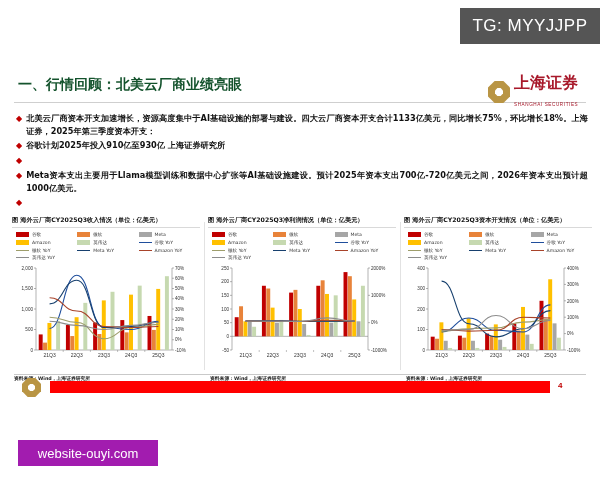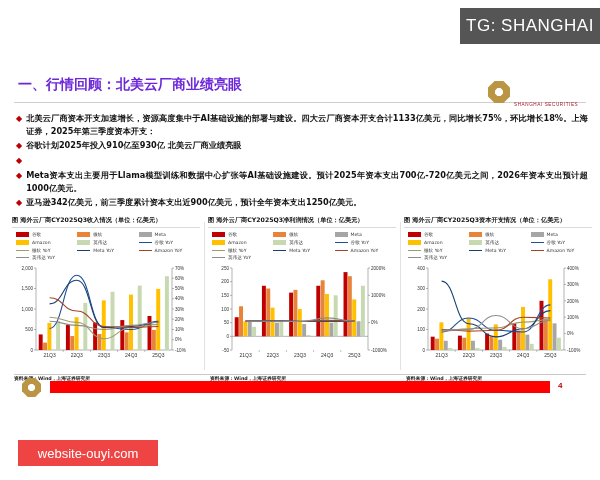--- a/index.html
+++ b/index.html
@@ -12,28 +12,28 @@
 
   
   .tg-watermark{
     position:absolute;left:460px;top:8px;width:140px;height:36px;
     background:#555555;color:#fff;font-size:17px;
     display:flex;align-items:center;justify-content:center;letter-spacing:.5px;
   }
   
   .site-watermark{
     position:absolute;left:18px;top:440px;width:140px;height:26px;
-    background:#ef4444;color:#fff;font-size:13px;
+    background:#a21caf;color:#fff;font-size:13px;
     display:flex;align-items:center;justify-content:center;
   }
 
   
   .hdr{position:absolute;left:0;top:74px;width:600px;height:34px;}
   .hdr-title{
-    position:absolute;left:18px;top:2px;color:#6d28d9;font-weight:bold;font-size:14px;
+    position:absolute;left:18px;top:2px;color:#14532d;font-weight:bold;font-size:14px;
     font-family:"DejaVu Sans","Liberation Sans",sans-serif;white-space:nowrap;
   }
   .hdr-rule{position:absolute;left:14px;top:28px;width:572px;height:1px;background:#cfcfcf;}
   .logo{position:absolute;left:488px;top:0px;display:flex;align-items:center;gap:4px;}
   .oct{
     width:22px;height:22px;background:#b99544;
     clip-path:polygon(30% 0,70% 0,100% 30%,100% 70%,70% 100%,30% 100%,0 70%,0 30%);
     display:flex;align-items:center;justify-content:center;
   }
   .oct i{display:block;width:8px;height:8px;background:#fff;
@@ -75,55 +75,54 @@
   .foot-logo i{display:block;width:7px;height:7px;background:#fff;
     clip-path:polygon(30% 0,70% 0,100% 30%,100% 70%,70% 100%,30% 100%,0 70%,0 30%);}
   .pageno{position:absolute;left:558px;top:381px;font-size:8px;color:#c00000;font-weight:bold;}
   svg text{font-family:"Liberation Sans","DejaVu Sans",sans-serif;}
 </style>
 </head>
 <body>
 
 <div class="slide">
 
-  <div class="tg-watermark">TG: SHANGHAI</div>
+  <div class="tg-watermark">TG: MYYJJPP</div>
 
   <div class="hdr">
     <div class="hdr-title">一、行情回顾：北美云厂商业绩亮眼</div>
     <div class="hdr-rule"></div>
     <div class="logo">
       <span class="oct">
           <i></i>
         </span>
       <span>
-        <br>
+        <span class="logo-cn">上海证券</span><br>
         <span class="logo-en">SHANGHAI SECURITIES</span>
       </span>
     </div>
   </div>
 
   <div class="bullets">
     <div class="bl">
       <span class="dia">◆</span>
       <p>北美云厂商资本开支加速增长，资源高度集中于AI基础设施的部署与建设。四大云厂商资本开支合计1133亿美元，同比增长75%，环比增长18%。上海证券，2025年第三季度资本开支：</p>
     </div>
     <div class="bl">
       <span class="dia">◆</span>
-      <p>谷歌计划2025年投入910亿至930亿 北美云厂商业绩亮眼</p>
+      <p>谷歌计划2025年投入910亿至930亿 上海证券研究所</p>
     </div>
     <div class="bl">
       <span class="dia">◆</span>
     </div>
     <div class="bl">
       <span class="dia">◆</span>
       <p>Meta资本支出主要用于Llama模型训练和数据中心扩张等AI基础设施建设。预计2025年资本支出700亿-720亿美元之间，2026年资本支出预计超1000亿美元。</p>
     </div>
     <div class="bl">
       <span class="dia">◆</span>
-      <p>亚马逊342亿美元，前三季度累计资本支出近900亿美元，预计全年资本支出1250亿美元。</p>
     </div>
   </div>
 
   <div class="panels">
     <div class="panel">
       <div class="p-title">图  海外云厂商CY2025Q3收入情况（单位：亿美元）</div>
       <div class="p-rule"></div>
       <div class="legend">
           <div class="lg">
             <span class="sw" style="background: rgb(192, 0, 0);"></span>

